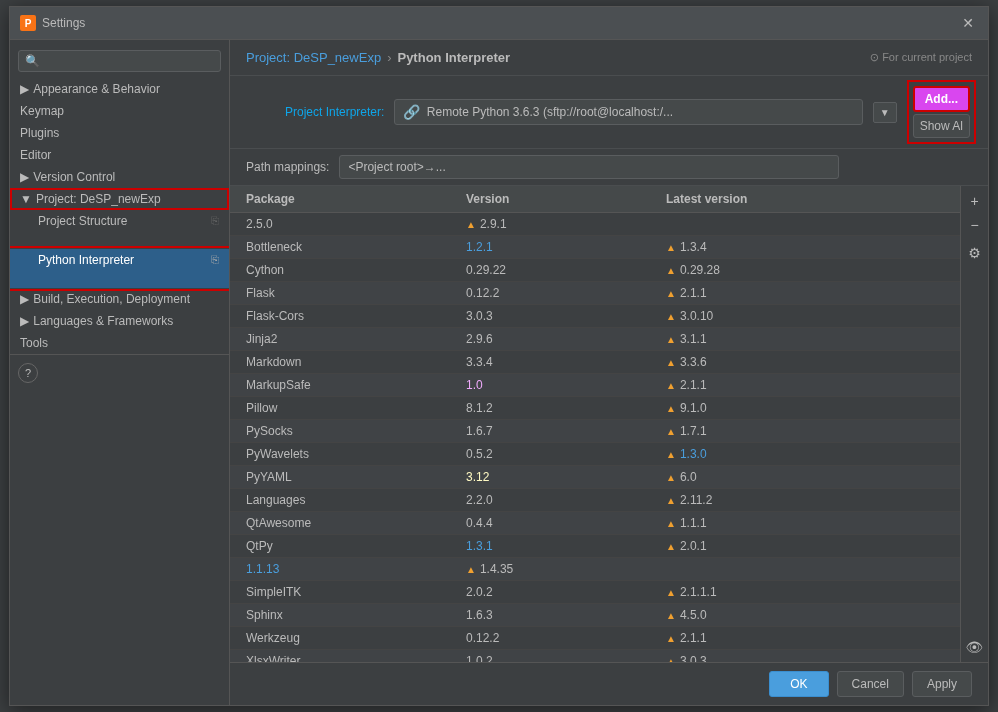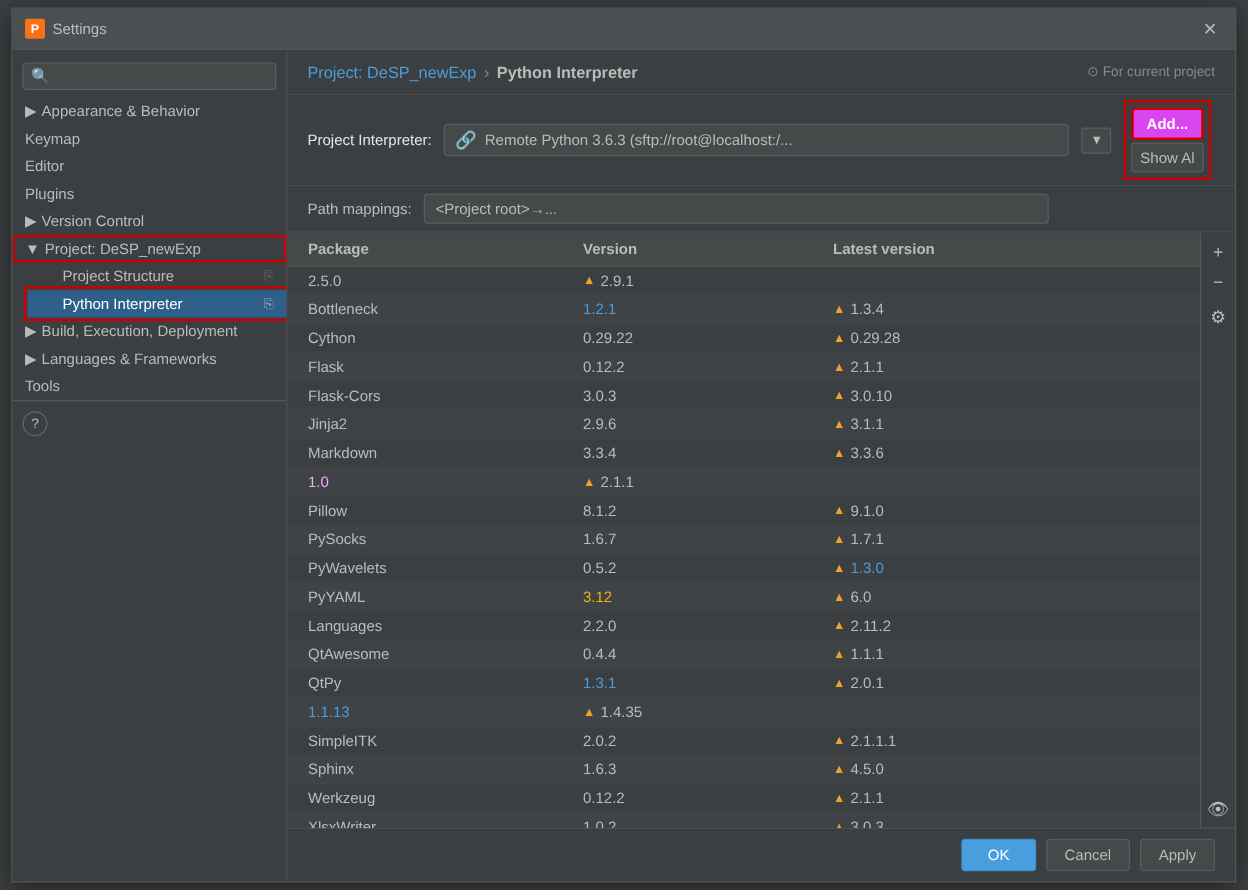--- a/index.html
+++ b/index.html
@@ -98,28 +98,27 @@
       padding: 4px 10px;
       color: #bbb;
       cursor: pointer;
       display: flex;
       align-items: center;
       gap: 4px;
       font-size: 12px;
     }
 
     .nav-child {
-      padding: 4px 10px 4px 28px;
+      padding: 4px 10px 21px 28px;
       color: #bbb;
       cursor: pointer;
       font-size: 12px;
       display: flex;
       align-items: center;
       gap: 4px;
-      margin-left: 12px;
     }
     .nav-child.selected { background: #2d5f8a; color: white; }
 
     .bottom-help {
       padding: 8px;
       border-top: 1px solid #555;
       display: flex;
       align-items: center;
     }
     .help-btn {
@@ -156,23 +155,24 @@
     .interpreter-bar {
       padding: 8px 16px;
       display: flex;
       align-items: center;
       gap: 10px;
       border-bottom: 1px solid #4a4d4f;
       position: relative;
     }
 
     .interpreter-label {
-      color: #e5e5e5;
+      color: #0ea5e9;
       font-size: 12px;
       white-space: nowrap;
+      margin-left: 39px;
     }
 
     .interpreter-field {
       flex: 1;
       background: #45494a;
       border: 1px solid #5a5d5f;
       border-radius: 3px;
       padding: 4px 8px;
       color: #bbb;
       font-size: 12px;
@@ -375,24 +375,24 @@
       </div>
 
       <div class="nav-group-header">
         <span class="arrow">▶</span>
         <span>Appearance &amp; Behavior</span>
       </div>
       <div class="nav-item">
         <span>Keymap</span>
       </div>
       <div class="nav-item">
+        <span>Plugins</span>
+      </div>
+      <div class="nav-item">
         <span>Editor</span>
-      </div>
-      <div class="nav-item">
-        <span>Plugins</span>
       </div>
       <div class="nav-group-header">
         <span class="arrow">▶</span>
         <span>Version Control</span>
       </div>
       <div class="nav-group-header" style="outline: 2px solid #cc0000; outline-offset:-2px;">
         <span class="arrow">▼</span>
         <span>Project: DeSP_newExp</span>
       </div>
       <div class="nav-child">
@@ -510,20 +510,21 @@
   </div>
               <div class="table-row">
     <div class="cell" style="color:#bbb">Markdown</div>
     <div class="cell" style="color:#bbb">3.3.4</div>
     <div class="cell latest" style="color:#bbb">
       <span class="up-arrow">▲</span>
       3.3.6
     </div>
   </div>
               <div class="table-row alt">
+    <div class="cell" style="color:#bbb">MarkupSafe</div>
     <div class="cell" style="color:#f0abfc">1.0</div>
     <div class="cell latest" style="color:#bbb">
       <span class="up-arrow">▲</span>
       2.1.1
     </div>
   </div>
               <div class="table-row">
     <div class="cell" style="color:#bbb">Pillow</div>
     <div class="cell" style="color:#bbb">8.1.2</div>
     <div class="cell latest" style="color:#bbb">
@@ -542,21 +543,21 @@
               <div class="table-row">
     <div class="cell" style="color:#bbb">PyWavelets</div>
     <div class="cell" style="color:#bbb">0.5.2</div>
     <div class="cell latest" style="color:#4a9edd">
       <span class="up-arrow">▲</span>
       1.3.0
     </div>
   </div>
               <div class="table-row alt">
     <div class="cell" style="color:#bbb">PyYAML</div>
-    <div class="cell" style="color:#eab308">3.12</div>
+    <div class="cell" style="color:#fef9c3">3.12</div>
     <div class="cell latest" style="color:#bbb">
       <span class="up-arrow">▲</span>
       6.0
     </div>
   </div>
               <div class="table-row">
     <div class="cell" style="color:#bbb">Languages</div>
     <div class="cell" style="color:#bbb">2.2.0</div>
     <div class="cell latest" style="color:#bbb">
       <span class="up-arrow">▲</span>

